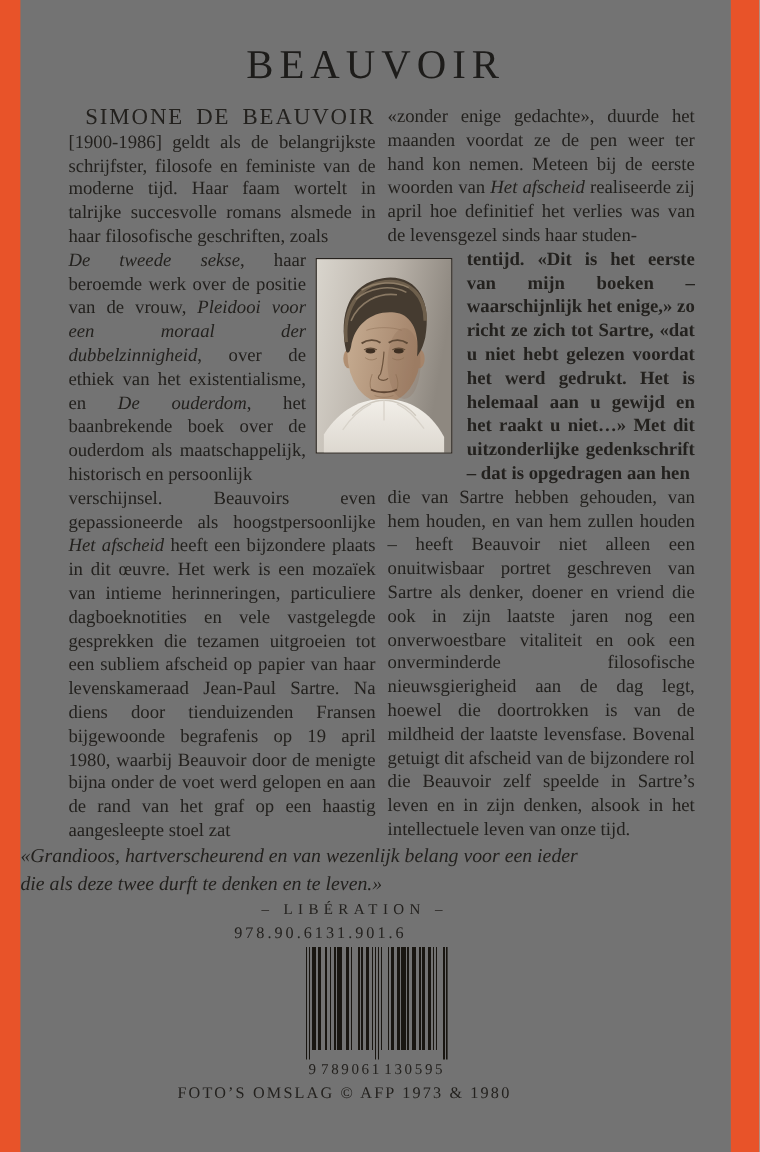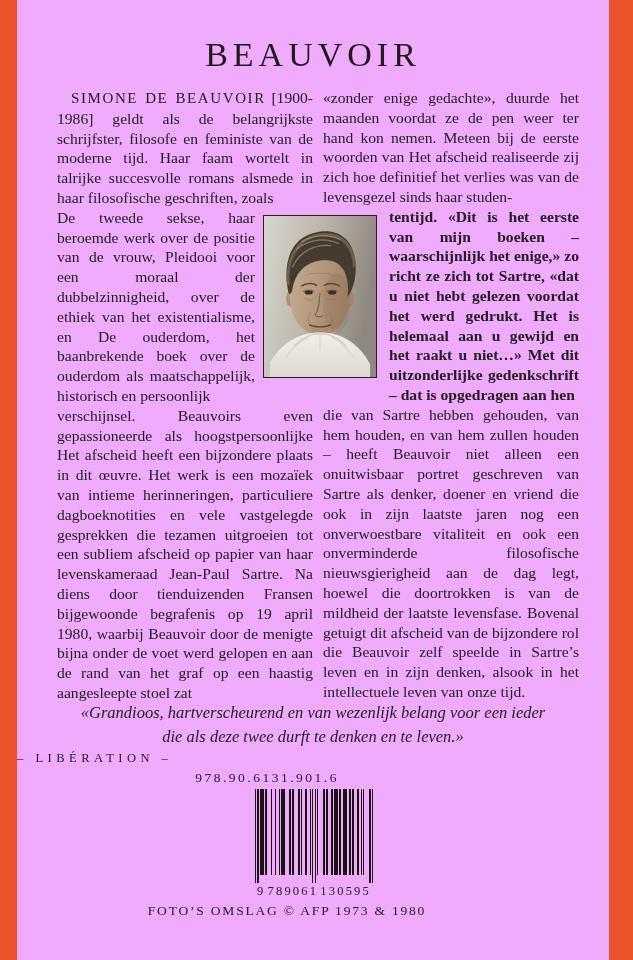--- a/index.html
+++ b/index.html
@@ -26,37 +26,37 @@
     position:absolute;top:88px;left:57px;width:522px;
     display:flex;gap:10px;
     font-size:15.6px;line-height:19.8px;text-align:justify;
     color:#23211e;
   }
   .col{width:256px;}
   .seg{margin:0;}
   .seg-a-left{text-indent:14px;}
   .seg-b-left{padding-right:58px;}
   .seg-b-right{padding-left:66px;font-weight:bold;}
-  .run-italic{}
-  .run-smallcaps{font-size:15px;letter-spacing:1.6px;}
+  .run-italic{font-style:italic;}
+  .run-smallcaps{font-size:19px;letter-spacing:1.6px;}
 
   .photo{
     position:absolute;left:263px;top:215px;width:114px;height:163px;margin:0;
     border:1px solid #26221e;box-sizing:border-box;background:#b9b3aa;
   }
   .photo svg{display:block;width:100%;height:100%;}
 
   .quote{
-    position:absolute;top:701px;left:17px;width:592px;text-align:center;
+    position:absolute;top:701px;left:17px;width:592px;
     font-style:italic;font-size:16.5px;line-height:23.5px;color:#23211e;
   }
   .quote span{display:inline-block;max-width:470px;}
 
   .attribution{
-    position:absolute;top:751px;left:17px;width:557px;
+    position:absolute;top:751px;left:17px;width:557px;text-align:center;
     font-size:12.5px;letter-spacing:4.5px;color:#23211e;
   }
 
   .isbn{
     position:absolute;top:770px;left:17px;width:500px;text-align:center;
     font-size:13.5px;letter-spacing:2.5px;color:#23211e;
   }
 
   .barcode{position:absolute;left:255px;top:789px;width:118px;}
   .barcode svg{display:block;}
@@ -67,35 +67,35 @@
   }
 
   .credit{
     position:absolute;top:903px;left:17px;width:540px;text-align:center;
     font-size:13.5px;letter-spacing:1.8px;color:#23211e;
   }
 </style>
 </head>
 <body>
 
-<div class="page" style="background: #f0abfc;">
+<div class="page" style="background: #737373;">
 
   <div class="bar bar-left" style="background: rgb(232, 83, 41);"></div>
   <div class="bar bar-right" style="background: rgb(232, 83, 41);"></div>
 
   <h1 class="title">BEAUVOIR</h1>
 
   <div class="columns">
     <div class="col">
       <p class="seg seg-a-left"><span class="run-smallcaps">SIMONE DE BEAUVOIR</span><span> [1900-1986] geldt als de belangrijkste schrijfster, filosofe en feministe van de moderne tijd. Haar faam wortelt in talrijke succesvolle romans alsmede in haar filosofische geschriften, zoals</span></p>
       <p class="seg seg-b-left"><span class="run-italic">De tweede sekse</span><span>, haar beroemde werk over de positie van de vrouw, </span><span class="run-italic">Pleidooi voor een moraal der dubbelzinnigheid</span><span>, over de ethiek van het existentialisme, en </span><span class="run-italic">De ouderdom</span><span>, het baanbrekende boek over de ouderdom als maatschappelijk, historisch en persoonlijk</span></p>
       <p class="seg"><span>verschijnsel. Beauvoirs even gepassioneerde als hoogstpersoonlijke </span><span class="run-italic">Het afscheid</span><span> heeft een bijzondere plaats in dit œuvre. Het werk is een mozaïek van intieme herinneringen, particuliere dagboeknotities en vele vastgelegde gesprekken die tezamen uitgroeien tot een subliem afscheid op papier van haar levenskameraad Jean-Paul Sartre. Na diens door tienduizenden Fransen bijgewoonde begrafenis op 19 april 1980, waarbij Beauvoir door de menigte bijna onder de voet werd gelopen en aan de rand van het graf op een haastig aangesleepte stoel zat</span></p>
     </div>
     <div class="col">
-      <p class="seg"><span>«zonder enige gedachte», duurde het maanden voordat ze de pen weer ter hand kon nemen. Meteen bij de eerste woorden van </span><span class="run-italic">Het afscheid</span><span> realiseerde zij zich hoe definitief het verlies was van de levensgezel sinds haar studen-</span></p>
+      <p class="seg"><span>«zonder enige gedachte», duurde het maanden voordat ze de pen weer ter hand kon nemen. Meteen bij de eerste woorden van </span><span class="run-italic">Het afscheid</span><span> realiseerde zij april hoe definitief het verlies was van de levensgezel sinds haar studen-</span></p>
       <p class="seg seg-b-right"><span>tentijd. «Dit is het eerste van mijn boeken – waarschijnlijk het enige,» zo richt ze zich tot Sartre, «dat u niet hebt gelezen voordat het werd gedrukt. Het is helemaal aan u gewijd en het raakt u niet…» Met dit uitzonderlijke gedenkschrift – dat is opgedragen aan hen</span></p>
       <p class="seg"><span>die van Sartre hebben gehouden, van hem houden, en van hem zullen houden – heeft Beauvoir niet alleen een onuitwisbaar portret geschreven van Sartre als denker, doener en vriend die ook in zijn laatste jaren nog een onverwoestbare vitaliteit en ook een onverminderde filosofische nieuwsgierigheid aan de dag legt, hoewel die doortrokken is van de mildheid der laatste levensfase. Bovenal getuigt dit afscheid van de bijzondere rol die Beauvoir zelf speelde in Sartre’s leven en in zijn denken, alsook in het intellectuele leven van onze tijd.</span></p>
     </div>
   </div>
 
   <figure class="photo">
     <svg viewBox="0 0 114 163" preserveAspectRatio="none">
       <defs>
         <linearGradient id="pg-bg" x1="0" y1="0" x2="1" y2="0.25">
           <stop offset="0" stop-color="#d9d5cd"></stop>

